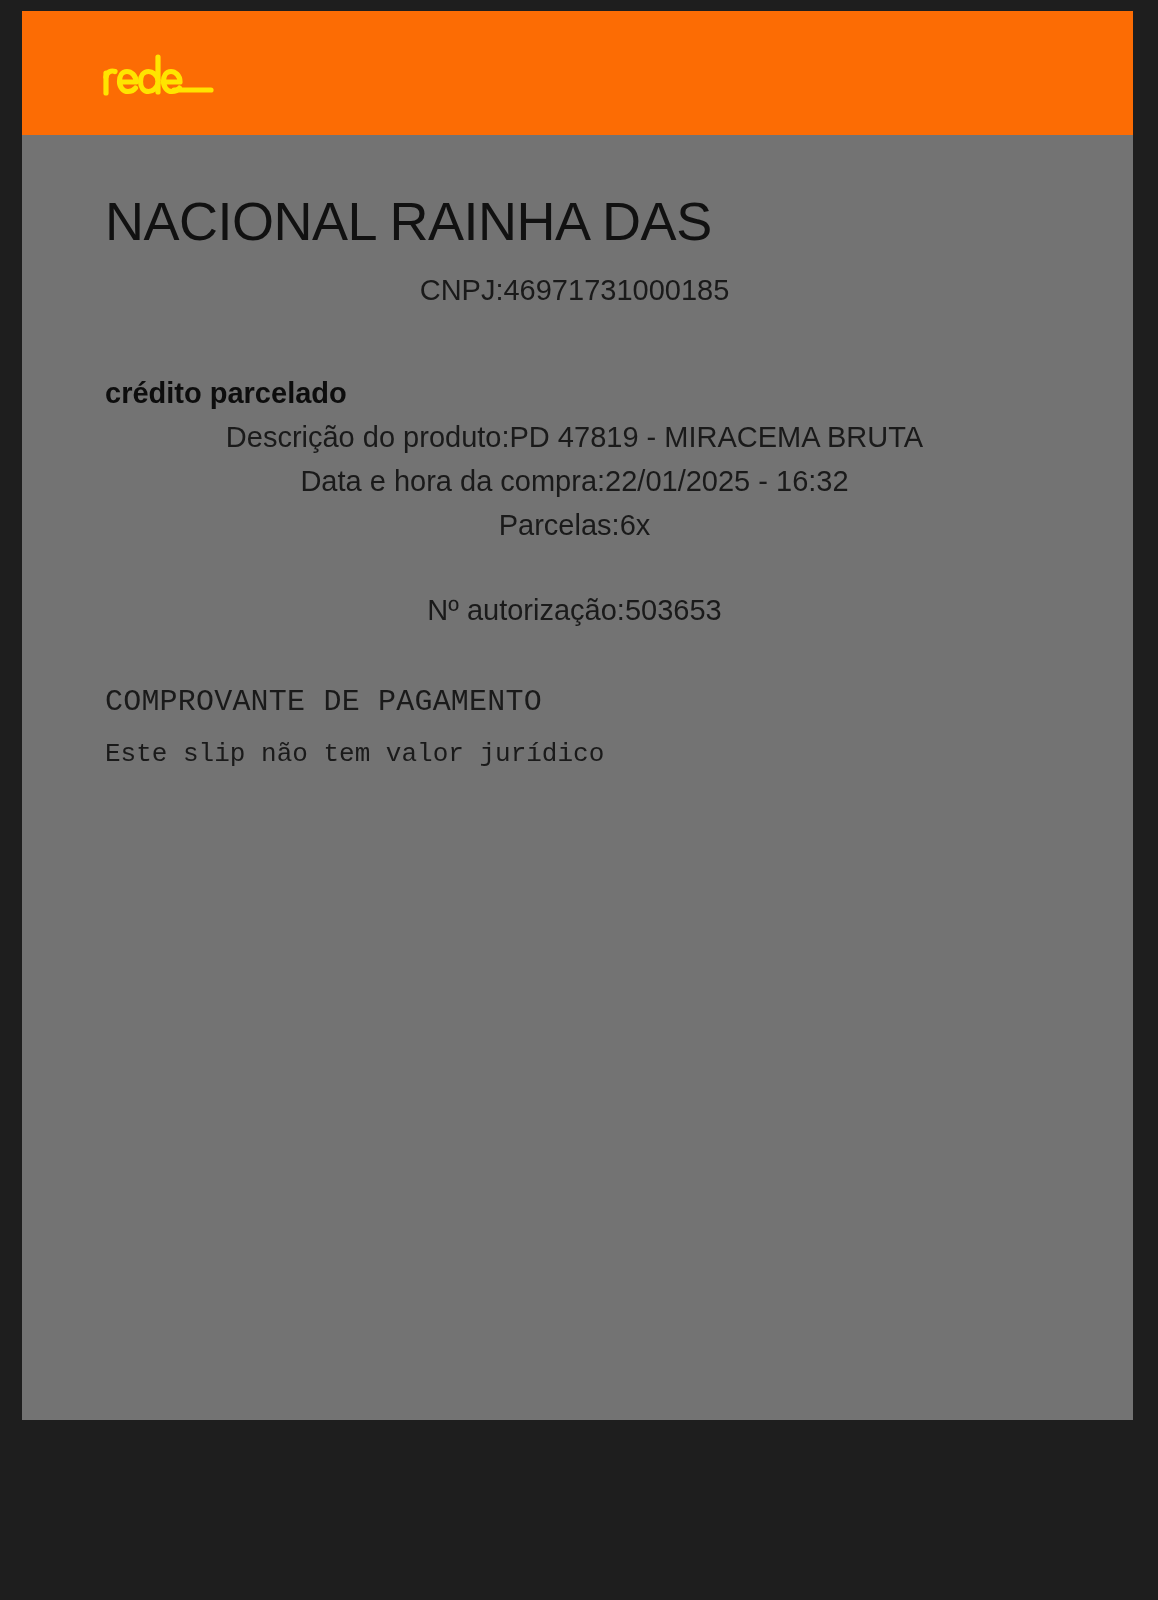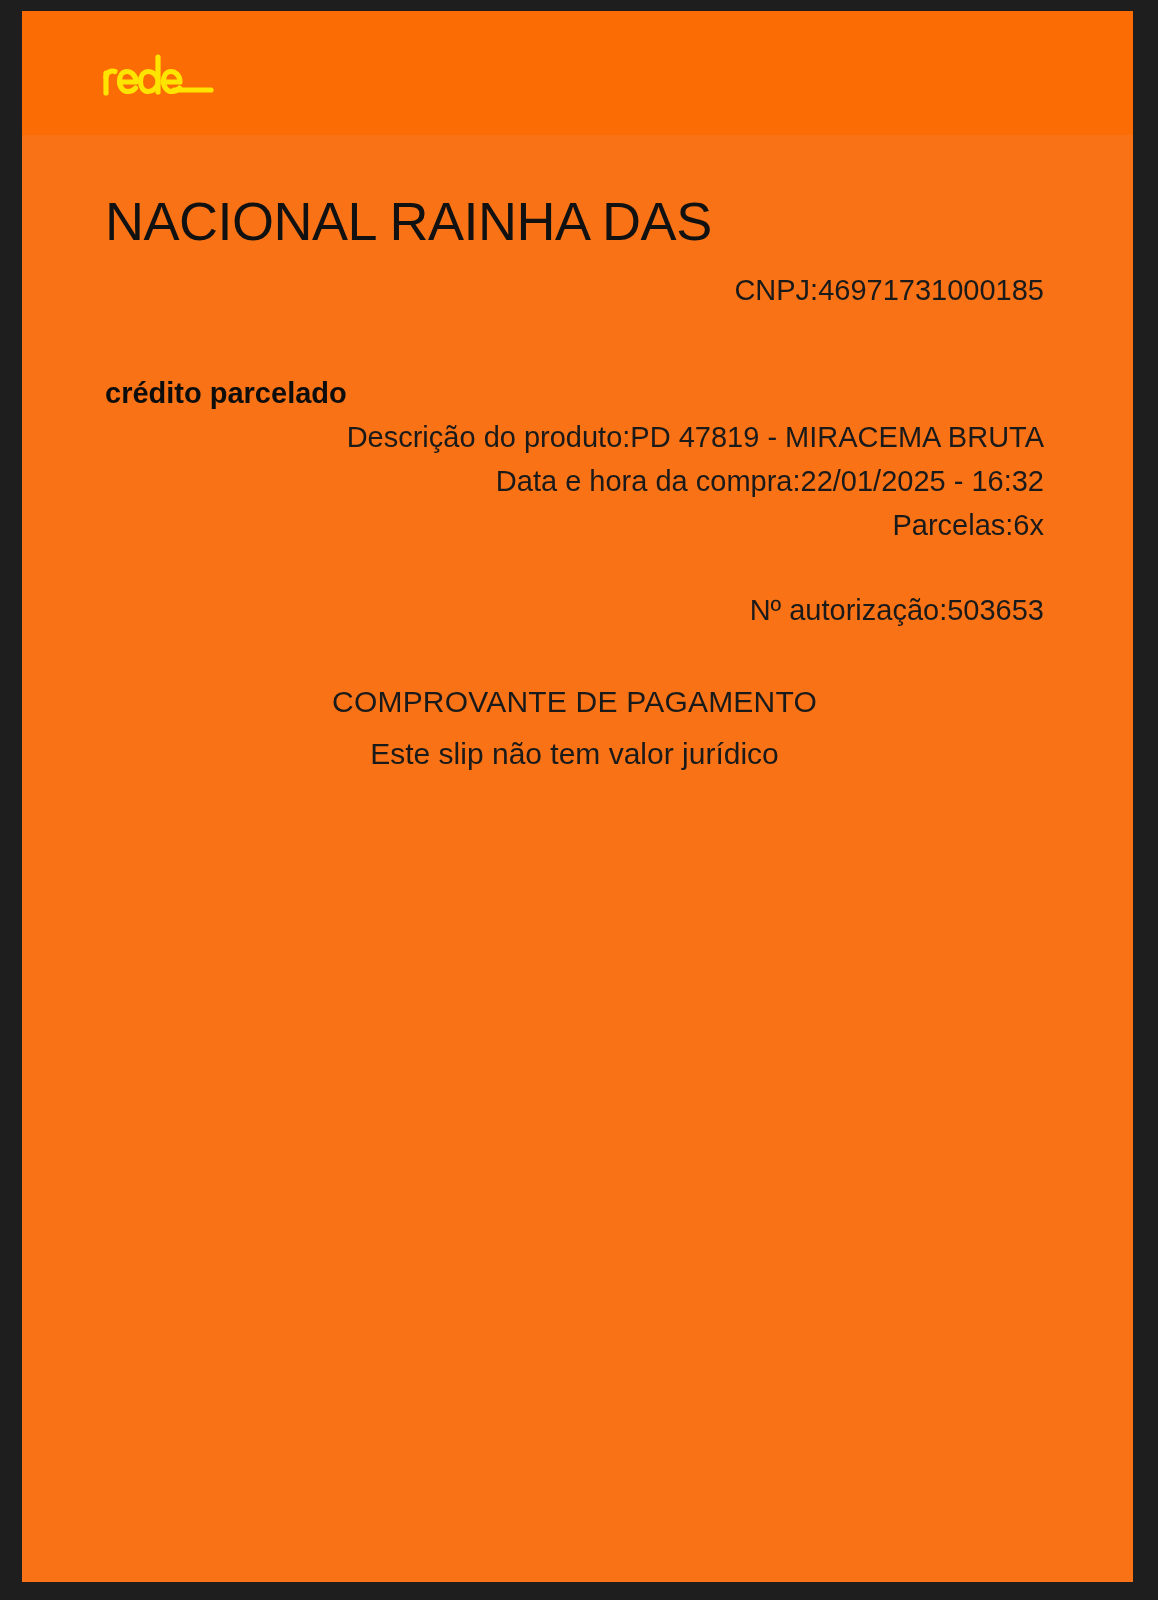--- a/index.html
+++ b/index.html
@@ -18,22 +18,22 @@
     height: 1600px;
     background: #1e1e1e;
   }
 
   
   #receipt-page {
     position: absolute;
     left: 22px;
     top: 11px;
     width: 1111px;
-    height: 1571px;
-    background: #f97316;
+    height: 1409px;
+    background: #737373;
     overflow: hidden;
   }
 
   
   #brand-header {
     position: absolute;
     left: 0;
     top: 0;
     width: 1111px;
     height: 124px;
@@ -62,21 +62,21 @@
     font-size: 54px;
     font-weight: 400;
     letter-spacing: -0.5px;
     color: #111111;
     line-height: 1.05;
     white-space: nowrap;
   }
 
   .row {
     display: flex;
-    justify-content: flex-end;
+    justify-content: center;
     align-items: baseline;
     font-size: 29px;
     color: #1a1a1a;
     line-height: 44px;
     white-space: nowrap;
   }
 
   .row .row-label { text-align: left; }
   .row .row-value { text-align: right; }
 
@@ -87,32 +87,32 @@
     font-size: 29px;
     font-weight: bold;
     color: #0d0d0d;
     line-height: 44px;
   }
 
   #auth-block { margin-top: 41px; }
 
   #footer-block {
     margin-top: 44px;
-    text-align: center;
+    font-family: Liberation Mono, monospace;
   }
 
   #footer-title {
     font-size: 30px;
     color: #1a1a1a;
     line-height: 52px;
     letter-spacing: 0.2px;
   }
 
   #footer-disclaimer {
-    font-size: 30px;
+    font-size: 26px;
     color: #1a1a1a;
     line-height: 52px;
   }
 </style>
 </head>
 <body>
 
 <div id="app">
 
   <div id="receipt-page">

